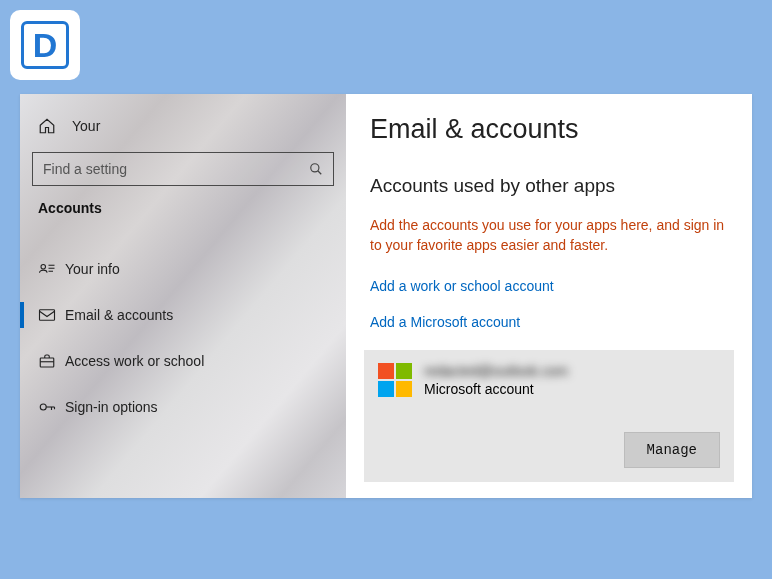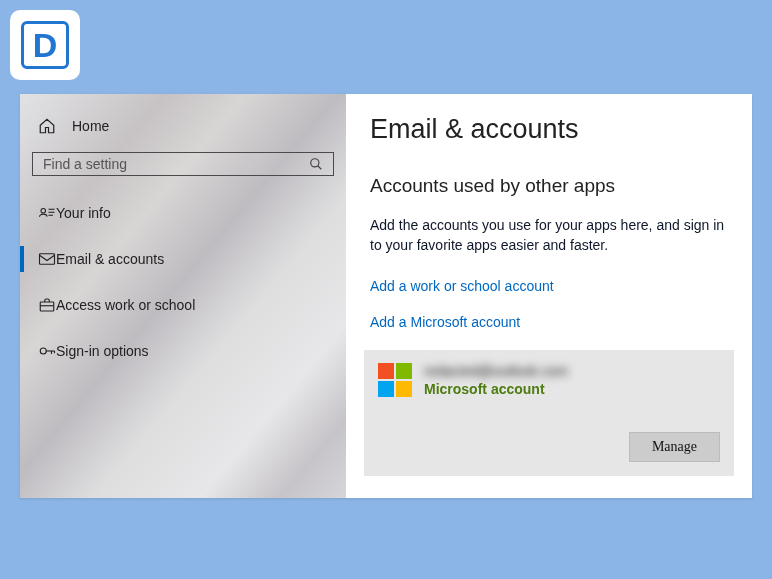--- a/index.html
+++ b/index.html
@@ -70,21 +70,21 @@
       height: 40px;
       padding-left: 18px;
       gap: 16px;
       color: #222;
       font-size: 14px;
       cursor: pointer;
     }
     .home-icon { width: 18px; height: 18px; }
     .search-wrap {
       margin: 6px 12px 14px 12px;
-      height: 24px;
+      height: 34px;
       border: 1px solid #4a4a4a;
       background: rgba(255,255,255,0.05);
       display: flex;
       align-items: center;
       padding: 0 10px;
       justify-content: flex-end;
     }
     .search-wrap input {
       flex: 1;
       border: none;
@@ -103,21 +103,21 @@
       color: #111;
       padding-left: 18px;
       margin-bottom: 30px;
     }
 
     .nav-item {
       display: flex;
       align-items: center;
       height: 46px;
       padding-left: 18px;
-      gap: 0;
+      gap: 9px;
       font-size: 14px;
       color: #222;
       cursor: pointer;
       position: relative;
     }
     .nav-item.active::before {
       content: "";
       position: absolute;
       left: 0;
       top: 10px;
@@ -138,21 +138,21 @@
       font-weight: 400;
       margin-bottom: 30px;
     }
     .main h2 {
       font-size: 19px;
       font-weight: 400;
       margin-bottom: 18px;
     }
     .main p.desc {
       font-size: 14px;
-      color: #0f172a;
+      color: #c2410c;
       line-height: 1.45;
       margin-bottom: 22px;
     }
     .link {
       display: block;
       color: #0067c0;
       font-size: 14px;
       margin-bottom: 20px;
       cursor: pointer;
     }
@@ -181,34 +181,33 @@
     .ms-tiles span:nth-child(3){ background:#00a4ef; }
     .ms-tiles span:nth-child(4){ background:#ffb900; }
     .account-texts { line-height: 1.3; }
     .account-email {
       filter: blur(4px);
       font-size: 14px;
       color: #222;
     }
     .account-type {
       font-size: 14px;
-      color: #4d7c0f;
-      font-weight: bold;
+      color: #000000;
     }
     .btn-row {
       display: flex;
       justify-content: flex-end;
       gap: 10px;
       margin-top: 34px;
     }
     .btn {
-      height: 30px;
+      height: 36px;
       padding: 2px 22px;
       font-size: 14px;
-      font-family: Liberation Serif, serif;
+      font-family: Liberation Mono, monospace;
       color: #111;
       background: #cccccc;
       border: 1px solid #bcbcbc;
       cursor: pointer;
     }
     .btn.highlight {
       outline: 3px solid #e01414;
       outline-offset: 1px;
       background: #bfbfbf;
     }
@@ -220,31 +219,32 @@
   <div class="logo-inner">D</div>
 </div>
 
 <div class="window">
 
   <aside class="sidebar">
     <div class="home-row">
       <svg class="home-icon" viewBox="0 0 24 24" fill="none" stroke="#222" stroke-width="1.6">
         <path d="M3 11 L12 3 L21 11 V21 H14 V14 H10 V21 H3 Z"></path>
       </svg>
-      <span>Home</span>
+      <span>Your</span>
     </div>
 
     <div class="search-wrap">
       <input type="text" placeholder="Find a setting" style="">
       <svg class="search-icon" viewBox="0 0 24 24" fill="none" stroke="#444" stroke-width="2">
         <circle cx="10" cy="10" r="7"></circle>
           <line x1="21" y1="21" x2="15" y2="15"></line>
       </svg>
     </div>
 
+    <div class="section-label">Accounts</div>
 
     <div class="nav-item">
       <svg class="nav-icon" viewBox="0 0 24 24" fill="none" stroke="#222" stroke-width="1.4">
         <circle cx="7" cy="9" r="3"></circle>
           <path d="M2 17c0-2.2 2.2-3.5 5-3.5s5 1.3 5 3.5"></path>
         <line x1="14" y1="7" x2="22" y2="7"></line>
           <line x1="14" y1="11" x2="22" y2="11"></line>
           <line x1="14" y1="15" x2="20" y2="15"></line>
       </svg>
       <span>Your info</span>

